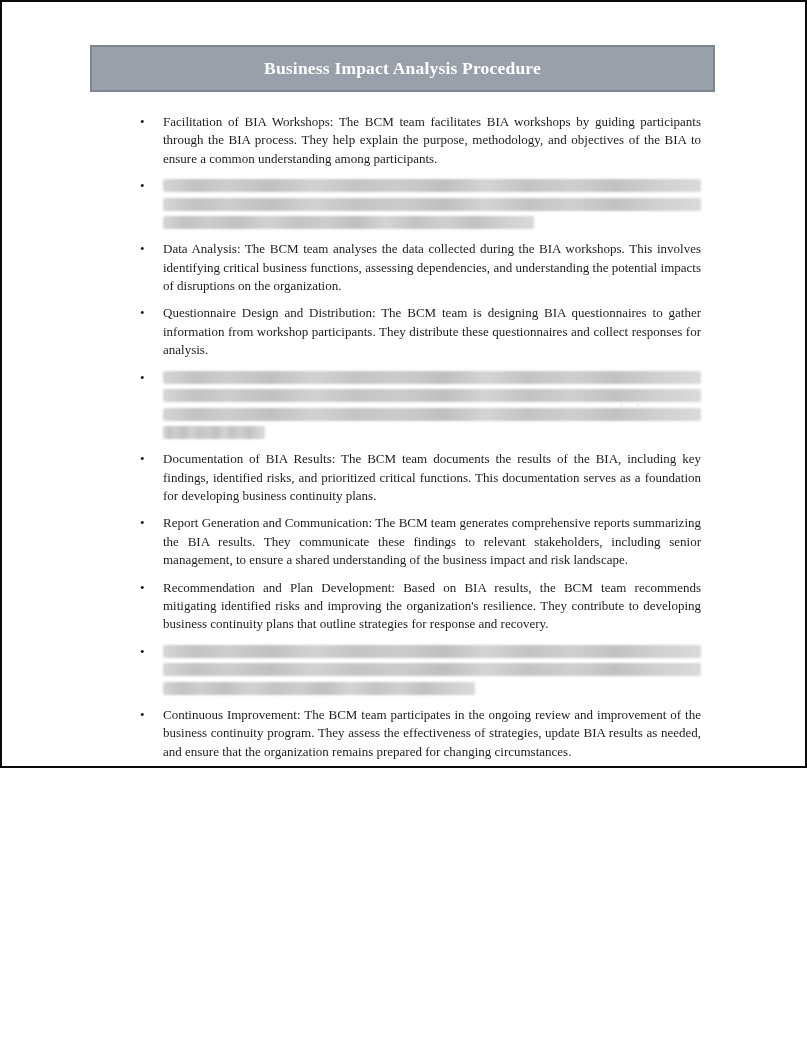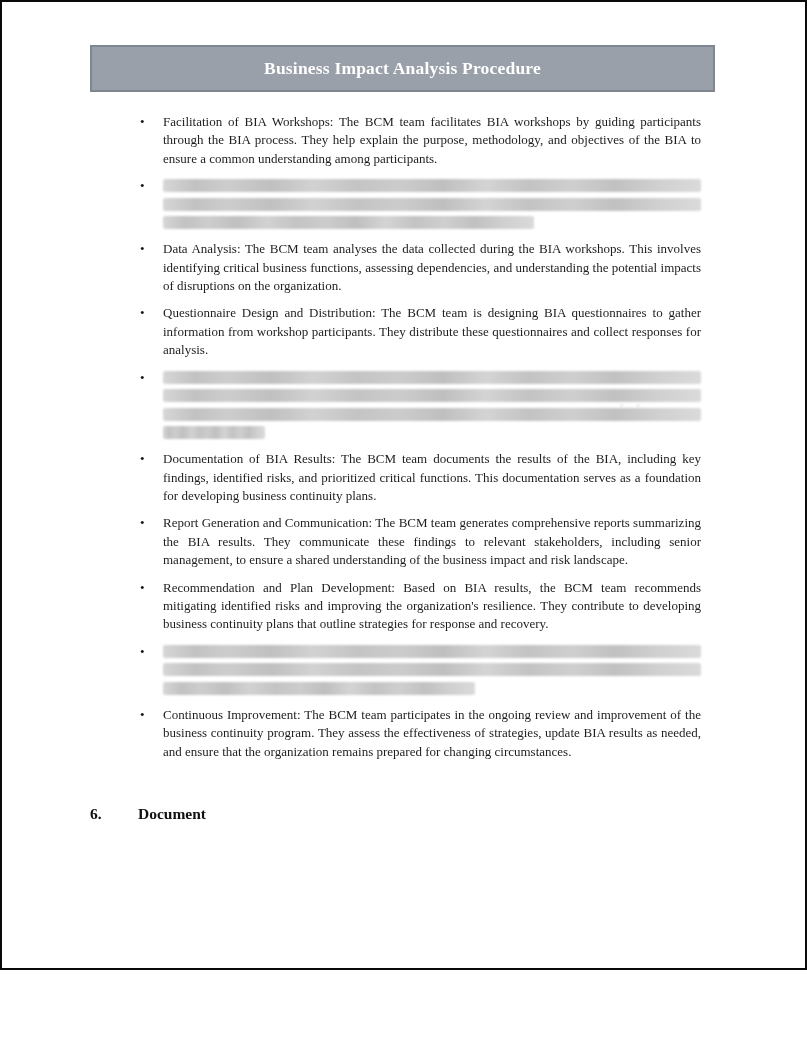--- a/index.html
+++ b/index.html
@@ -1,19 +1,19 @@
 <!DOCTYPE html>
 <html style="--banner-bg: #9aa0a9; --banner-border: #80868f; --body-text: #1d1d1d; --footer-text: #595959; --redaction-gray: #c9c9c9;"><head>
 <meta charset="utf-8">
 <style>
   html, body { margin: 0; padding: 0; background: #ffffff; }
   .page {
     position: relative;
     width: 807px;
-    height: 970px;
+    height: 768px;
     background: #ffffff;
     box-shadow: inset 0 0 0 2px #0a0a0a;
     font-family: "Liberation Serif", "DejaVu Serif", serif;
     color: var(--body-text, #1d1d1d);
     overflow: hidden;
   }
   .banner {
     position: absolute;
     left: 90px;
     top: 45px;

